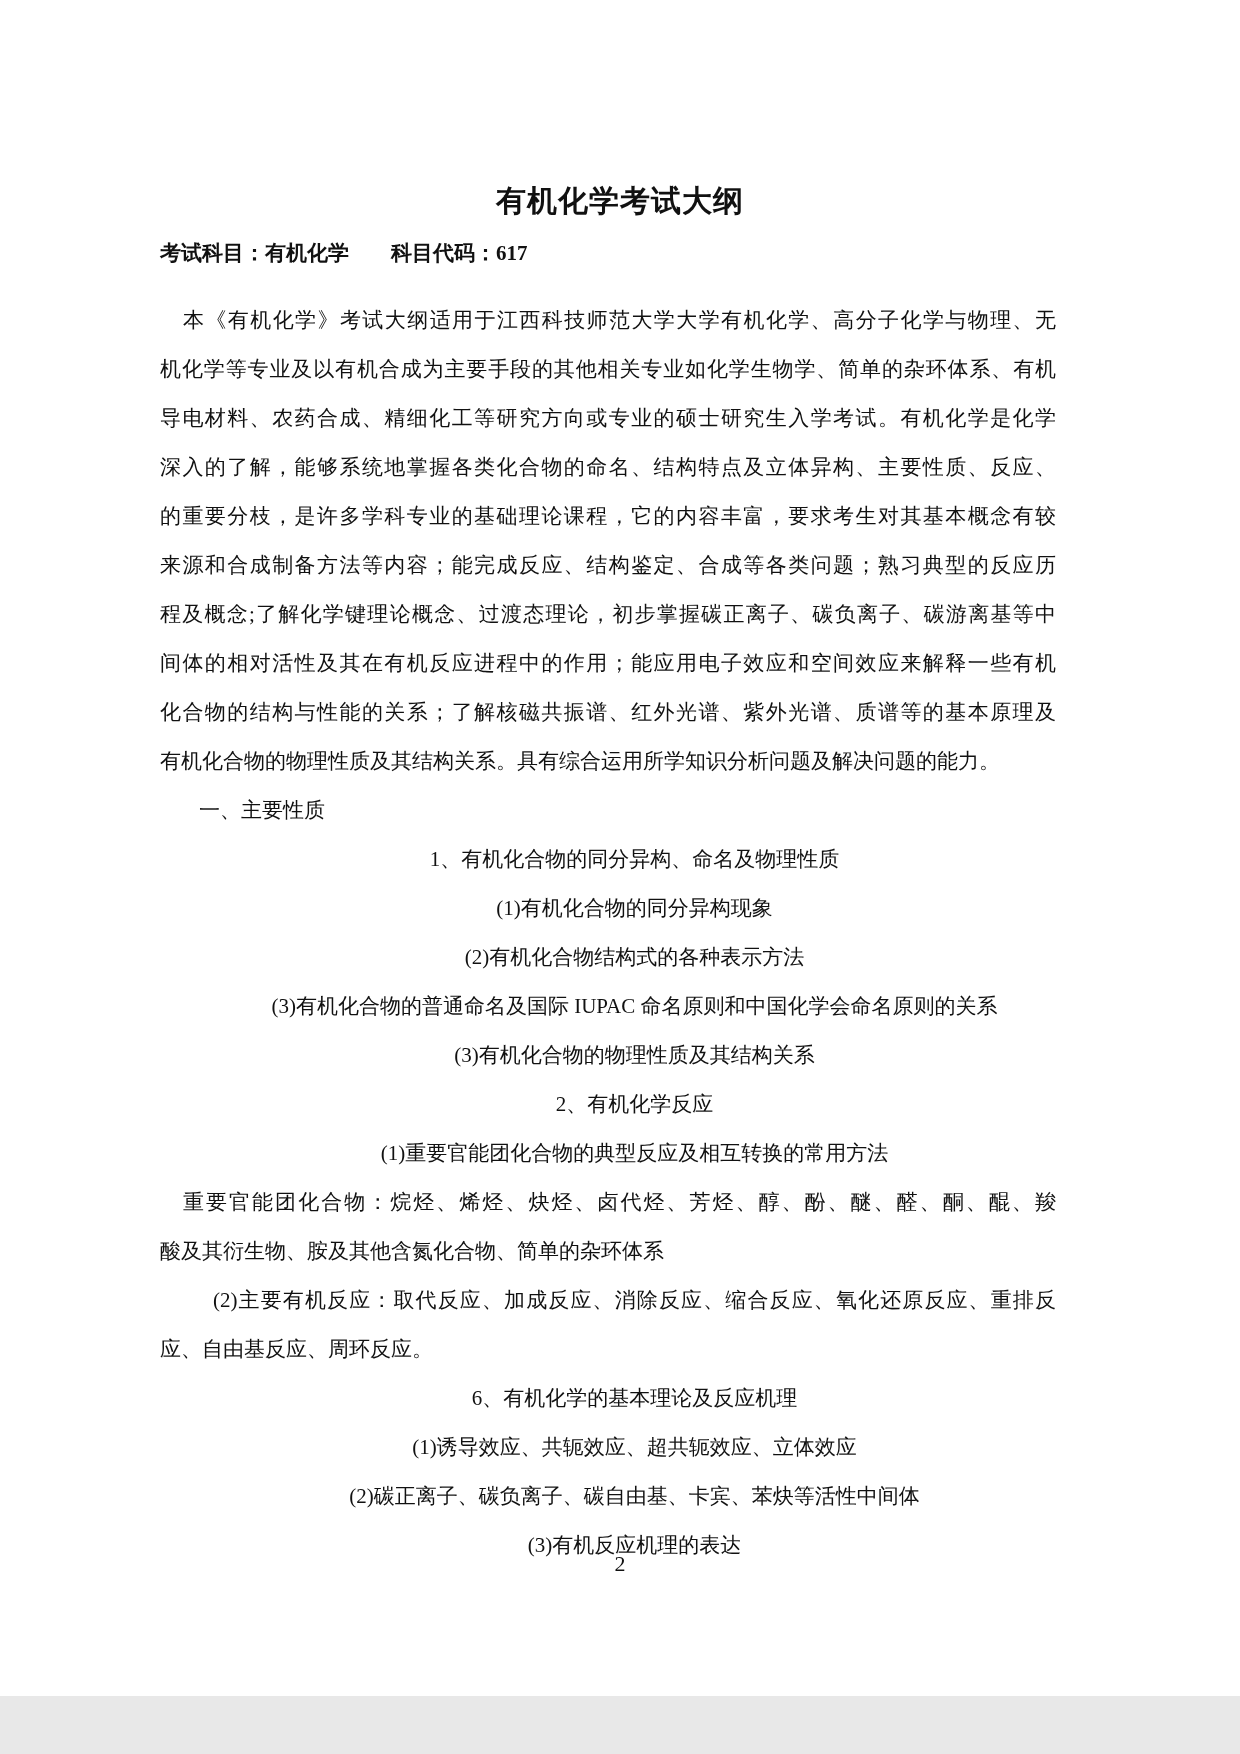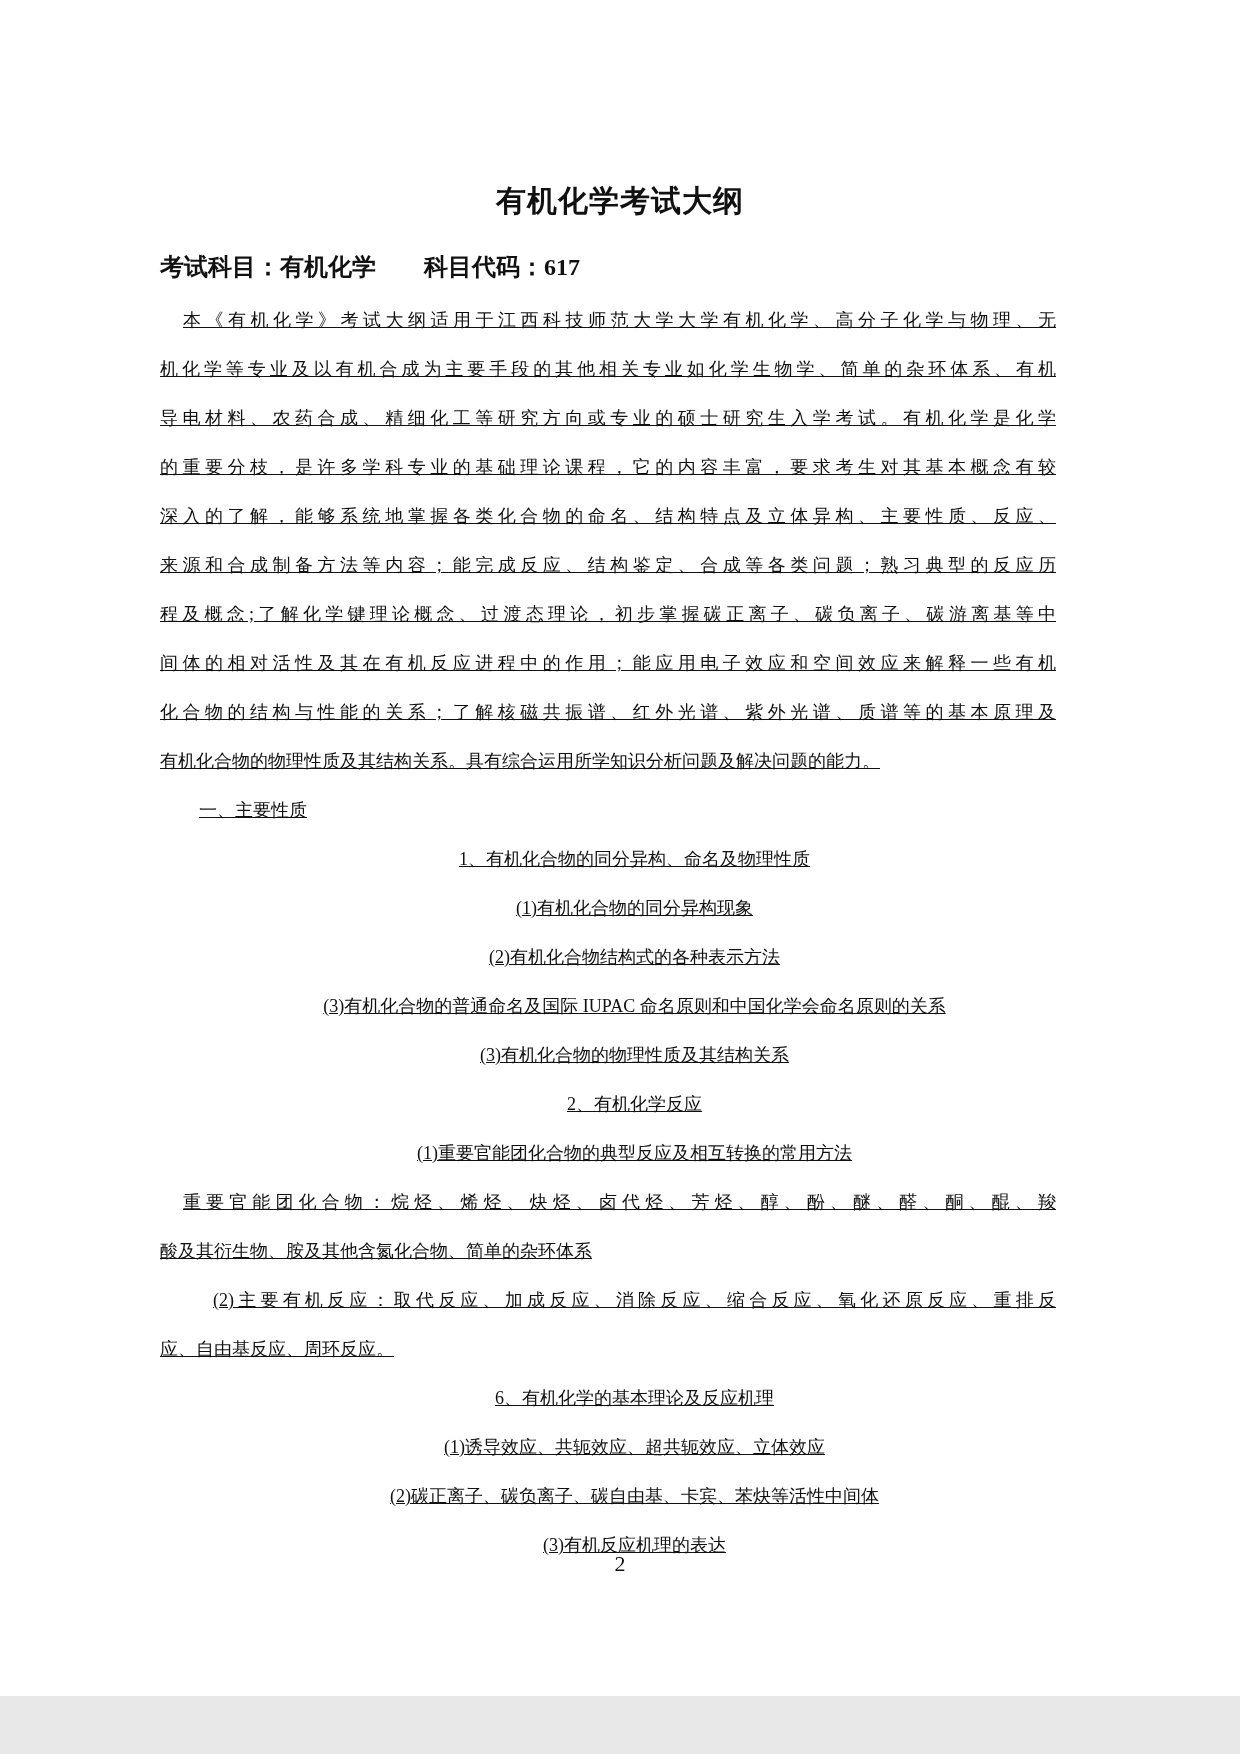--- a/index.html
+++ b/index.html
@@ -23,34 +23,33 @@
     left: 0;
     width: 1240px;
     text-align: center;
     font-size: 30px;
     font-weight: bold;
     letter-spacing: 1px;
     line-height: 34px;
   }
   .subject-line {
     position: absolute;
-    top: 252px;
+    top: 238px;
     left: 160px;
     width: 896px;
-    font-size: 24px;
+    font-size: 21px;
     font-weight: bold;
     line-height: 30px;
   }
   .body-lines {
     position: absolute;
     top: 296px;
     left: 160px;
     width: 896px;
-    font-size: 18px;
-    text-decoration: underline;
+    font-size: 21px;
   }
   .line {
     line-height: 49px;
     height: 49px;
     white-space: nowrap;
   }
   .line.just {
     white-space: normal;
     text-align: justify;
     text-align-last: justify;
@@ -76,22 +75,22 @@
 
 <div class="page">
   <div class="doc-title">有机化学考试大纲</div>
 
   <div class="subject-line">考试科目：有机化学　　科目代码：617</div>
 
   <div class="body-lines">
       <div class="line ind-para just">本《有机化学》考试大纲适用于江西科技师范大学大学有机化学、高分子化学与物理、无</div>
       <div class="line ind-none just">机化学等专业及以有机合成为主要手段的其他相关专业如化学生物学、简单的杂环体系、有机</div>
       <div class="line ind-none just">导电材料、农药合成、精细化工等研究方向或专业的硕士研究生入学考试。有机化学是化学</div>
+      <div class="line ind-none just">深入的了解，能够系统地掌握各类化合物的命名、结构特点及立体异构、主要性质、反应、</div>
       <div class="line ind-none just">的重要分枝，是许多学科专业的基础理论课程，它的内容丰富，要求考生对其基本概念有较</div>
-      <div class="line ind-none just">深入的了解，能够系统地掌握各类化合物的命名、结构特点及立体异构、主要性质、反应、</div>
       <div class="line ind-none just">来源和合成制备方法等内容；能完成反应、结构鉴定、合成等各类问题；熟习典型的反应历</div>
       <div class="line ind-none just">程及概念;了解化学键理论概念、过渡态理论，初步掌握碳正离子、碳负离子、碳游离基等中</div>
       <div class="line ind-none just">间体的相对活性及其在有机反应进程中的作用；能应用电子效应和空间效应来解释一些有机</div>
       <div class="line ind-none just">化合物的结构与性能的关系；了解核磁共振谱、红外光谱、紫外光谱、质谱等的基本原理及</div>
       <div class="line ind-none">有机化合物的物理性质及其结构关系。具有综合运用所学知识分析问题及解决问题的能力。</div>
       <div class="line ind-section">一、主要性质</div>
       <div class="line ind-item">1、有机化合物的同分异构、命名及物理性质</div>
       <div class="line ind-item">(1)有机化合物的同分异构现象</div>
       <div class="line ind-item">(2)有机化合物结构式的各种表示方法</div>
       <div class="line ind-item">(3)有机化合物的普通命名及国际 IUPAC 命名原则和中国化学会命名原则的关系</div>

